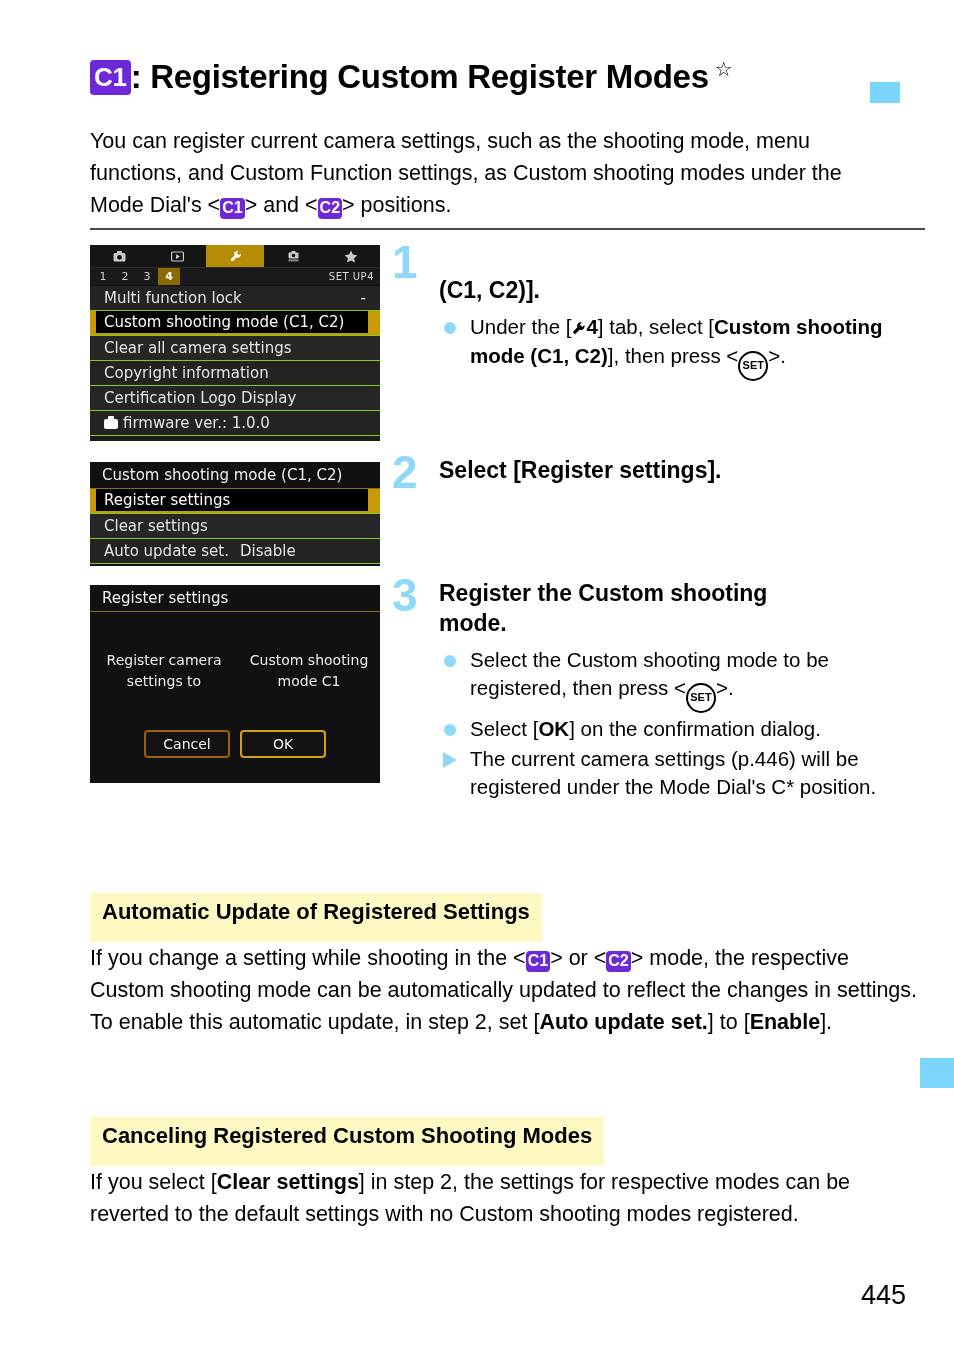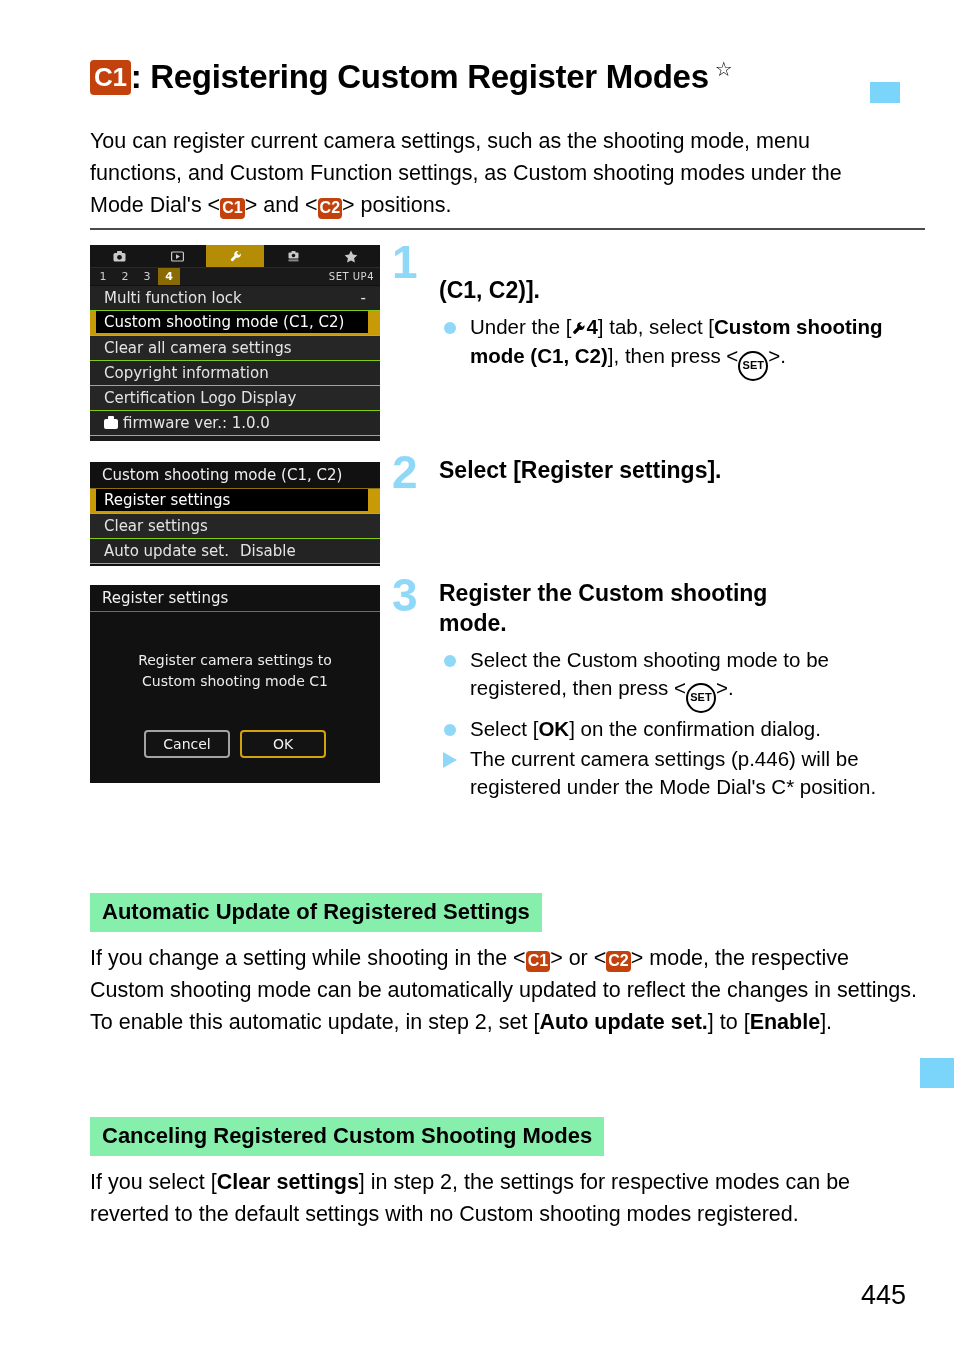--- a/index.html
+++ b/index.html
@@ -48,21 +48,21 @@
     left: 920px;
     top: 1058px;
     width: 34px;
     height: 30px;
     background: #7bd5fb;
   }
 
   
   .mode-badge {
     display: inline-block;
-    background: #c2410c;
+    background: #6d28d9;
     color: #ffffff;
     border-radius: 4px;
     font-weight: bold;
     font-family: "Liberation Sans", sans-serif;
     text-align: left;
     line-height: 1;
     position: relative;
     top: 1px;
   }
   .mode-badge.big {
@@ -209,21 +209,21 @@
     border-bottom: 1px solid #8a7010;
   }
   #lcd2 .menu-row { height: 24px; line-height: 24px; }
   #lcd2 .menu-row.selected .inner { height: 22px; line-height: 22px; }
 
   
   #lcd3 { top: 585px; width: 290px; height: 198px; }
   .dlg-body {
     height: 118px;
     display: flex;
-    flex-direction: column;
+    flex-direction: row;
     align-items: center;
     justify-content: center;
     font-size: 14px;
     line-height: 21px;
     color: #ececec;
     text-align: center;
     background: #111111;
   }
   .dlg-btns {
     display: flex;
@@ -232,21 +232,21 @@
     padding-bottom: 12px;
     background: #111111;
   }
   .dlg-btn {
     min-width: 82px;
     height: 24px;
     line-height: 24px;
     text-align: center;
     font-size: 14px;
     color: #f2f2f2;
-    border: 2px solid #a3a3a3;
+    border: 2px solid #a16207;
     border-radius: 4px;
     background: #131313;
   }
   .dlg-btn.highlight { border-color: #d4a20a; }
 
   
   .step {
     position: absolute;
     left: 392px;
     width: 535px;
@@ -319,24 +319,24 @@
     display: inline-block;
     font-weight: bold;
     font-size: 20px;
     vertical-align: -1px;
   }
 
   
   .sec-head {
     position: absolute;
     left: 90px;
-    background: #86efac;
+    background: #fef9c3;
     font-size: 22px;
     font-weight: bold;
-    padding: 5px 12px 6px 12px;
+    padding: 5px 12px 16px 12px;
     line-height: 28px;
   }
   #sec1head { top: 893px; }
   #sec2head { top: 1117px; }
 
   .sec-body {
     position: absolute;
     left: 90px;
     width: 835px;
     font-size: 21.5px;

